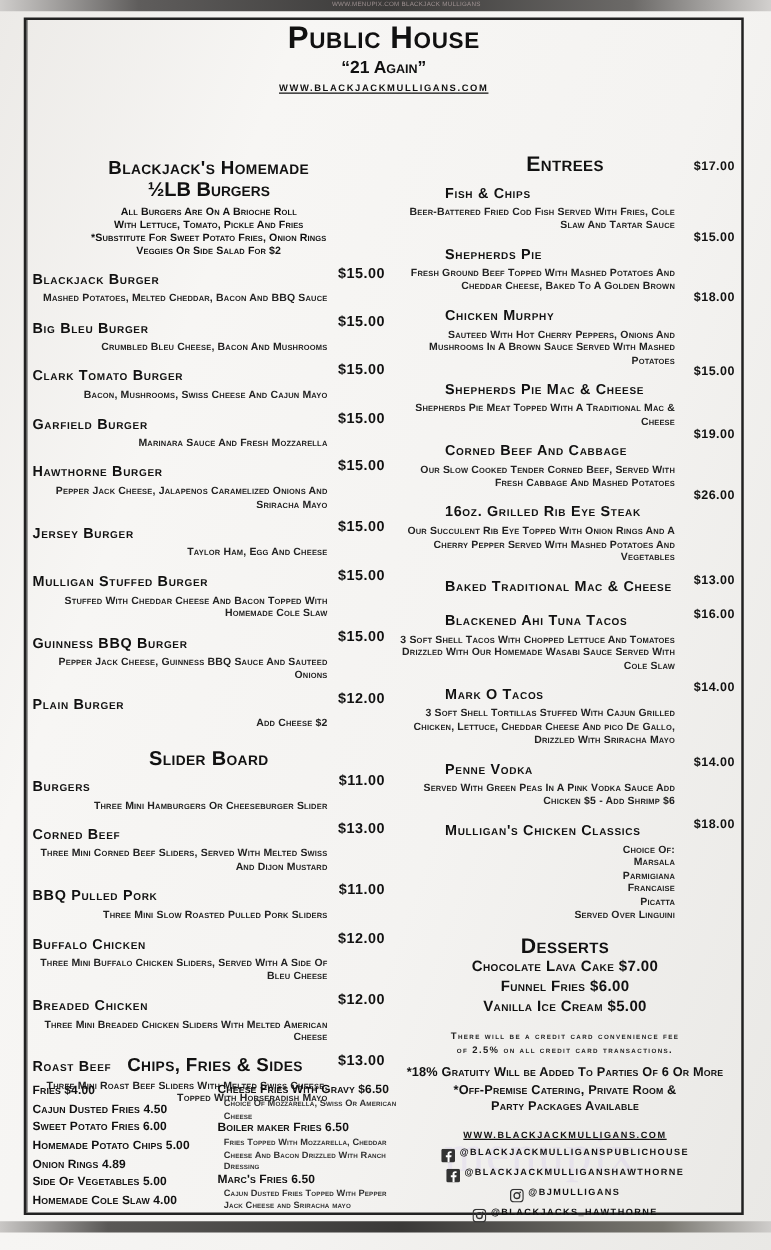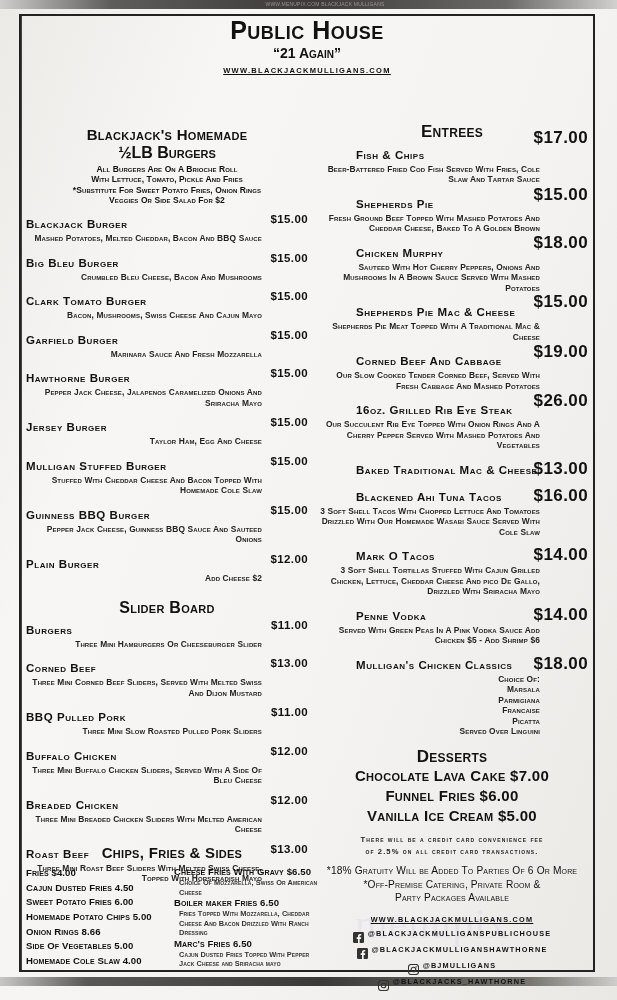--- a/index.html
+++ b/index.html
@@ -102,21 +102,21 @@
     position:absolute;right:0;top:-1px;
     font-size:11.5px;font-weight:bold;color:#111;letter-spacing:.4px;
   }
   .item .ds{
     font-size:8.4px;font-weight:bold;color:#222;letter-spacing:.15px;
     line-height:1.25;margin-top:1px;max-width:236px;text-align:right;
   }
   
   #col-right .item .nm{max-width:192px;font-size:11.5px;padding-left:40px;}
   #col-right .item .ds{max-width:224px;}
-  #col-right .item .pr{font-size:17px;margin-left:48px;}
+  #col-right .item .pr{font-size:10px;margin-left:48px;}
 
   
   #slider-board{margin-top:16px;}
   #slider-board .sect-title{font-size:16px;margin-bottom:1px;}
 
   
   #chips{
     position:absolute;left:26px;top:844px;width:292px;
   }
   #chips .sect-title{font-size:15px;margin-bottom:5px;}
@@ -134,30 +134,30 @@
   .chip-head:first-child{margin-top:0;}
   .chip-desc{
     font-size:7.4px;font-weight:bold;color:#333;line-height:1.28;
     letter-spacing:.1px;margin-left:5px;
   }
 
   
   #desserts{margin-top:10px;text-align:center;}
   #desserts .sect-title{font-size:17px;}
   .dsrt{
-    font-size:15px;font-weight:bold;color:#111;line-height:1.32;
+    font-size:12px;font-weight:bold;color:#111;line-height:1.32;
     letter-spacing:.3px;
   }
 
   .fineprint{
     text-align:center;font-size:7.6px;font-weight:bold;color:#222;
     letter-spacing:1.1px;line-height:1.5;margin-top:9px;
   }
   .gratuity{
-    text-align:center;font-size:10.2px;font-weight:normal;color:#111;
+    text-align:center;font-size:10.2px;font-weight:bold;color:#111;
     letter-spacing:.15px;line-height:1.3;margin-top:7px;
   }
   .footer-url{
     text-align:center;font-size:7.3px;font-weight:bold;letter-spacing:1.25px;
     color:#111;margin-top:11px;text-decoration:underline;
   }
   .social{
     display:flex;align-items:flex-start;justify-content:center;gap:4px;
     margin-top:5px;
   }
@@ -285,21 +285,21 @@
   </div>
 
   <div id="chips">
     <div class="sect-title sc">Chips, Fries &amp; Sides</div>
     <div class="chips-cols">
       <div class="chips-colA">
         <div class="chip-line sc">Fries $4.00</div>
         <div class="chip-line sc">Cajun Dusted Fries 4.50</div>
         <div class="chip-line sc">Sweet Potato Fries 6.00</div>
         <div class="chip-line sc">Homemade Potato Chips 5.00</div>
-        <div class="chip-line sc">Onion Rings 8.66</div>
+        <div class="chip-line sc">Onion Rings 4.89</div>
         <div class="chip-line sc">Side Of Vegetables 5.00</div>
         <div class="chip-line sc">Homemade Cole Slaw 4.00</div>
       </div>
       <div class="chips-colB">
         <div>
           <div class="chip-head sc">Cheese Fries With Gravy $6.50</div>
           <div class="chip-desc sc">Choice Of Mozzarella, Swiss Or American Cheese</div>
         </div>
         <div>
           <div class="chip-head sc">Boiler maker Fries 6.50</div>

